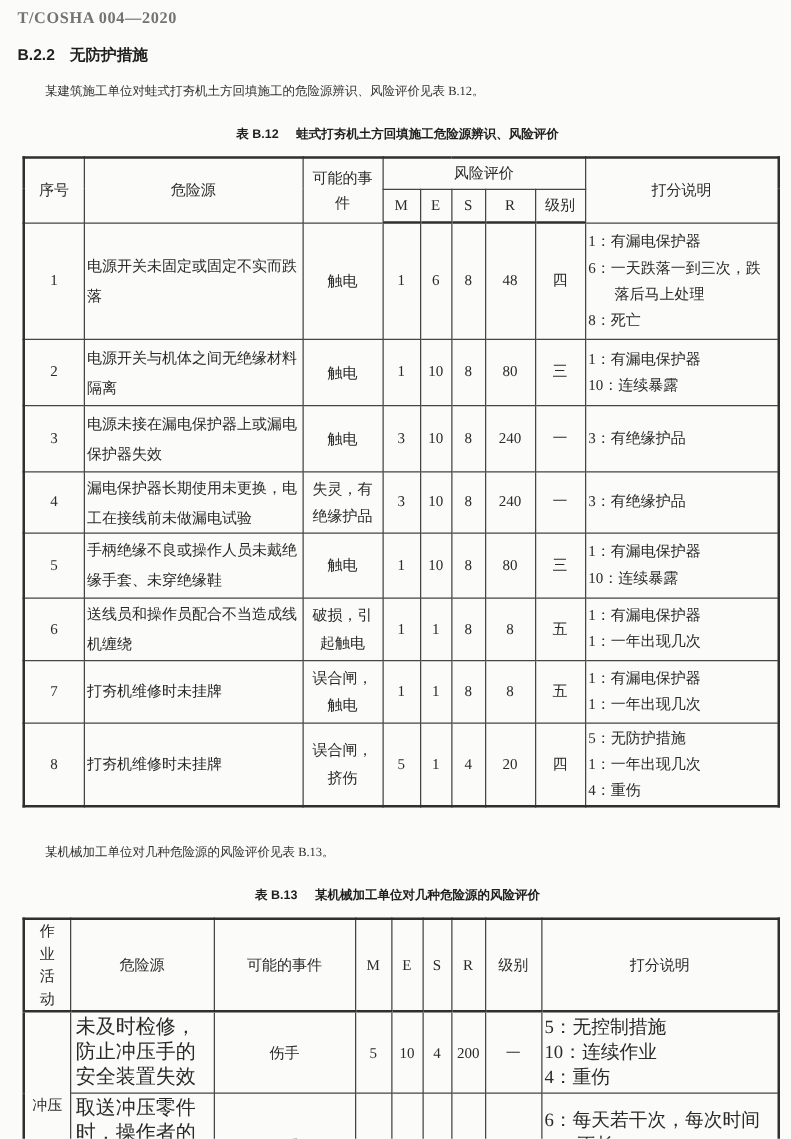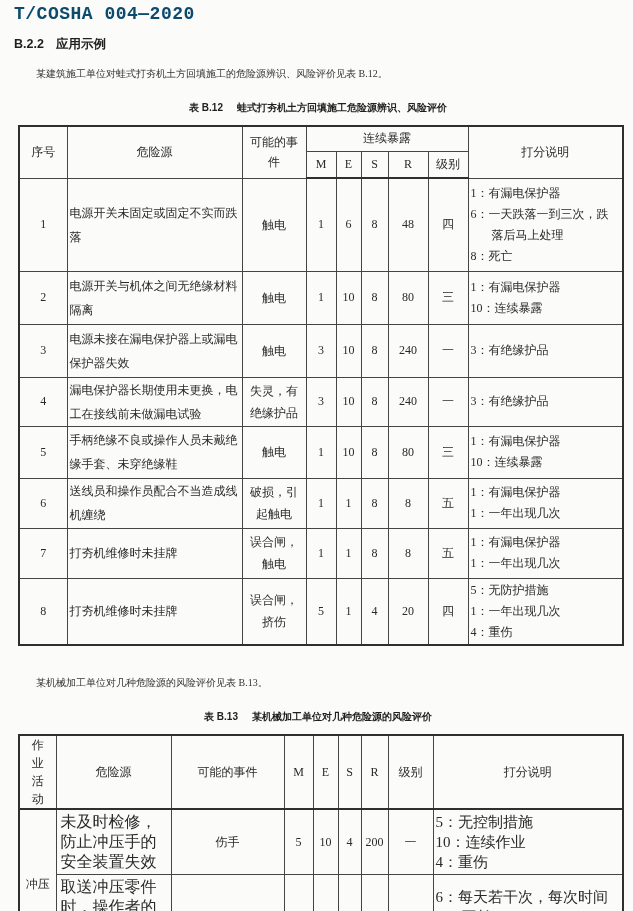--- a/index.html
+++ b/index.html
@@ -3,22 +3,22 @@
 <meta charset="utf-8">
 <style>
   html,body{margin:0;padding:0;}
   body{
     width:633px;height:911px;overflow:hidden;
     background:#fbfbf9;color:#2a2a2a;
     font-family:"Liberation Serif","DejaVu Serif",serif;
   }
   .page{padding:6px 11px 0 14px;}
   .doc-number{
-    font-family:Liberation Mono, monospace;
-    font-size:18px;font-weight:bold;letter-spacing:.5px;color:#0c4a6e;
+    font-family:Liberation Serif, serif;
+    font-size:13px;font-weight:bold;letter-spacing:.5px;color:#737373;
     line-height:16px;
   }
   .section-heading{
     margin-top:14px;display:flex;gap:12px;align-items:flex-start;
     font-family:"Liberation Sans","DejaVu Sans",sans-serif;
     font-size:12.5px;font-weight:bold;color:#1f1f1f;line-height:17px;
   }
   .para{
     margin:12px 0 0 0;font-size:10px;line-height:17px;color:#333;
     text-indent:2.2em;
@@ -54,21 +54,21 @@
 </style>
 </head>
 <body>
 
 <div class="page">
 
   <div class="doc-number">T/COSHA 004—2020</div>
 
   <div class="section-heading">
     <span>B.2.2</span>
-    <span>应用示例</span>
+    <span>无防护措施</span>
   </div>
 
   <p class="para">某建筑施工单位对蛙式打夯机土方回填施工的危险源辨识、风险评价见表 B.12。</p>
 
   <div class="table-title">
     <span>表 B.12</span>
     <span>蛙式打夯机土方回填施工危险源辨识、风险评价</span>
   </div>
 
   <table class="t t12">
@@ -81,21 +81,21 @@
         <col style="width:27px">
       <col style="width:40px">
         <col style="width:40px">
         <col style="width:155px">
     </colgroup>
     <tbody>
       <tr style="height:25px">
         <td class="c" rowspan="2">序号</td>
         <td class="c" rowspan="2">危险源</td>
         <td class="c evh" rowspan="2">可能的事件</td>
-        <td class="c" colspan="5">连续暴露</td>
+        <td class="c" colspan="5">风险评价</td>
         <td class="c" rowspan="2">打分说明</td>
       </tr>
       <tr class="hsub" style="height:27px">
         <td class="c">M</td>
         <td class="c">E</td>
         <td class="c">S</td>
         <td class="c">R</td>
         <td class="c">级别</td>
       </tr>
 

